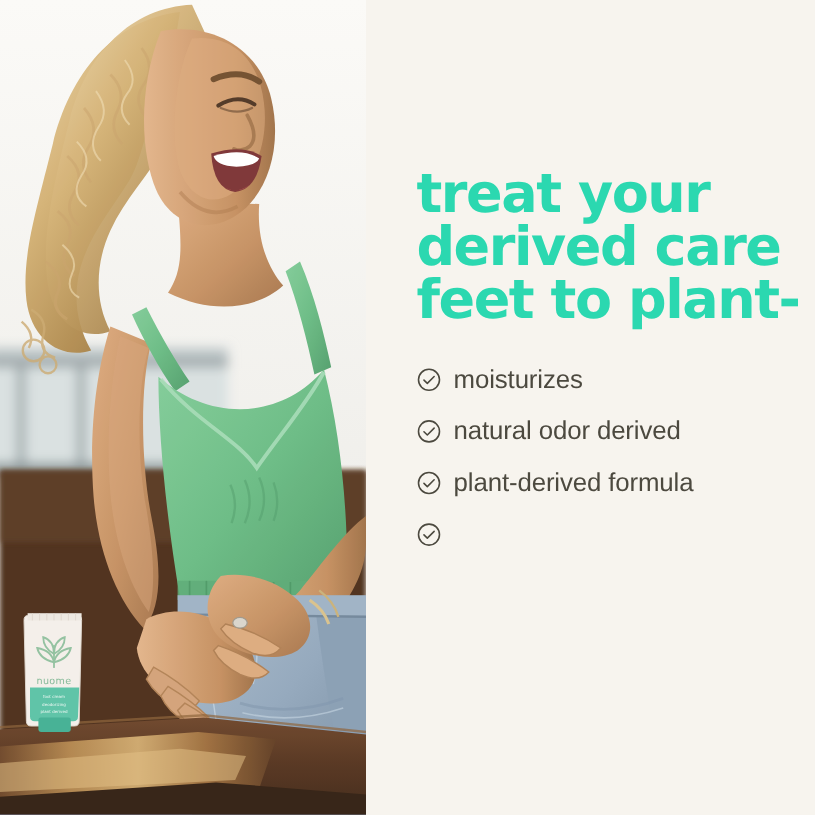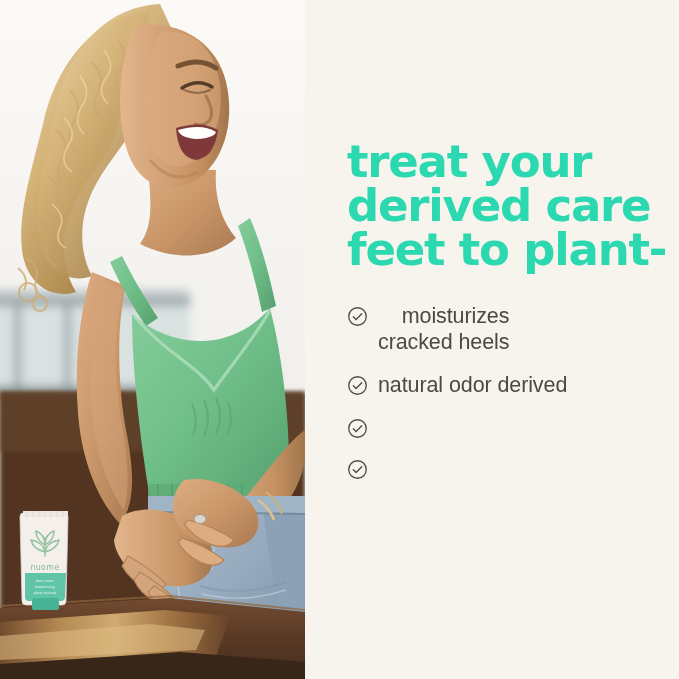--- a/index.html
+++ b/index.html
@@ -57,21 +57,20 @@
     left:42px;
     top:303px;
     width:325px;
     list-style:none;
   }
   .benefit-item {
     display:flex;
     align-items:flex-start;
     margin-bottom:17px;
     color:#4C493F;
-    text-align:right;
   }
   .benefit-item:last-child { margin-bottom:0; }
 
   .check-icon {
     flex:0 0 auto;
     width:21px; height:21px;
     margin-top:3px;
     margin-right:10px;
     display:block;
   }
@@ -371,39 +370,41 @@
 
     <ul id="benefit-list">
 
       <li class="benefit-item">
         <svg class="check-icon" viewBox="0 0 24 24">
           <circle cx="12" cy="12" r="10" fill="none" stroke="#4C493F" stroke-width="1.5"></circle>
           <path d="M7.2 12.3 L10.4 15.4 L16.9 8.9" fill="none" stroke="#4C493F" stroke-width="1.5" stroke-linecap="round" stroke-linejoin="round"></path>
         </svg>
         <span class="benefit-text">
           <span class="wrap-line">moisturizes</span>
-          <span class="wrap-line">cracked heels</span>
         </span>
       </li>
 
       <li class="benefit-item">
         <svg class="check-icon" viewBox="0 0 24 24">
           <circle cx="12" cy="12" r="10" fill="none" stroke="#4C493F" stroke-width="1.5"></circle>
           <path d="M7.2 12.3 L10.4 15.4 L16.9 8.9" fill="none" stroke="#4C493F" stroke-width="1.5" stroke-linecap="round" stroke-linejoin="round"></path>
         </svg>
         <span class="benefit-text">
           <span class="wrap-line">natural odor derived</span>
         </span>
       </li>
 
       <li class="benefit-item">
         <svg class="check-icon" viewBox="0 0 24 24">
           <circle cx="12" cy="12" r="10" fill="none" stroke="#4C493F" stroke-width="1.5"></circle>
           <path d="M7.2 12.3 L10.4 15.4 L16.9 8.9" fill="none" stroke="#4C493F" stroke-width="1.5" stroke-linecap="round" stroke-linejoin="round"></path>
         </svg>
+        <span class="benefit-text">
+          <span class="wrap-line">plant-derived formula</span>
+        </span>
       </li>
 
       <li class="benefit-item">
         <svg class="check-icon" viewBox="0 0 24 24">
           <circle cx="12" cy="12" r="10" fill="none" stroke="#4C493F" stroke-width="1.5"></circle>
           <path d="M7.2 12.3 L10.4 15.4 L16.9 8.9" fill="none" stroke="#4C493F" stroke-width="1.5" stroke-linecap="round" stroke-linejoin="round"></path>
         </svg>
       </li>
 
     </ul>

